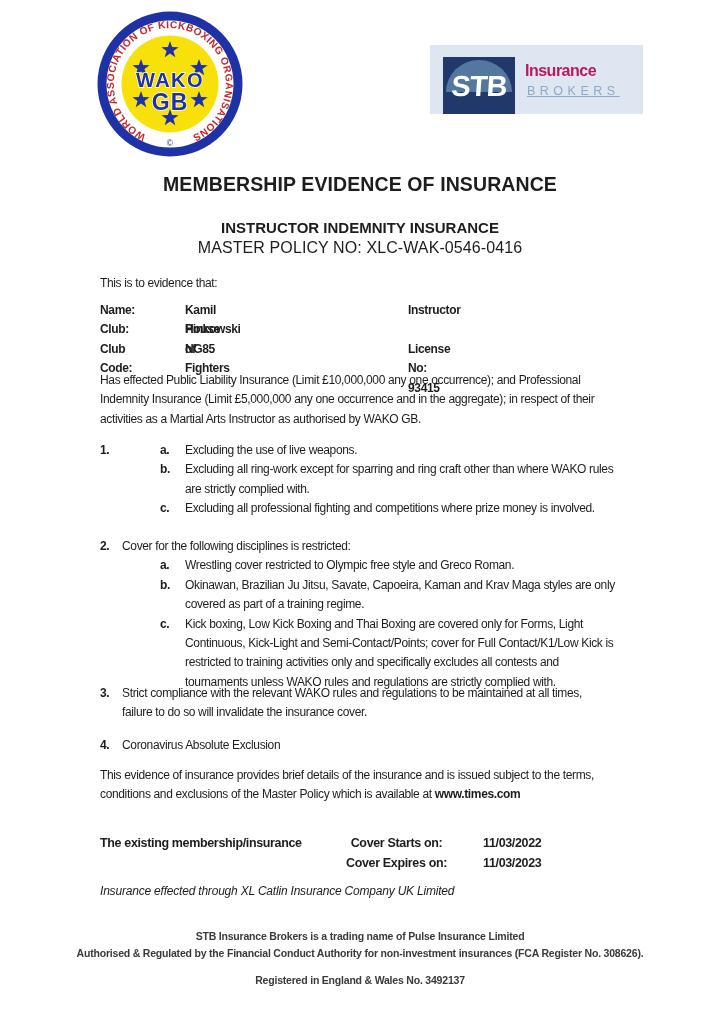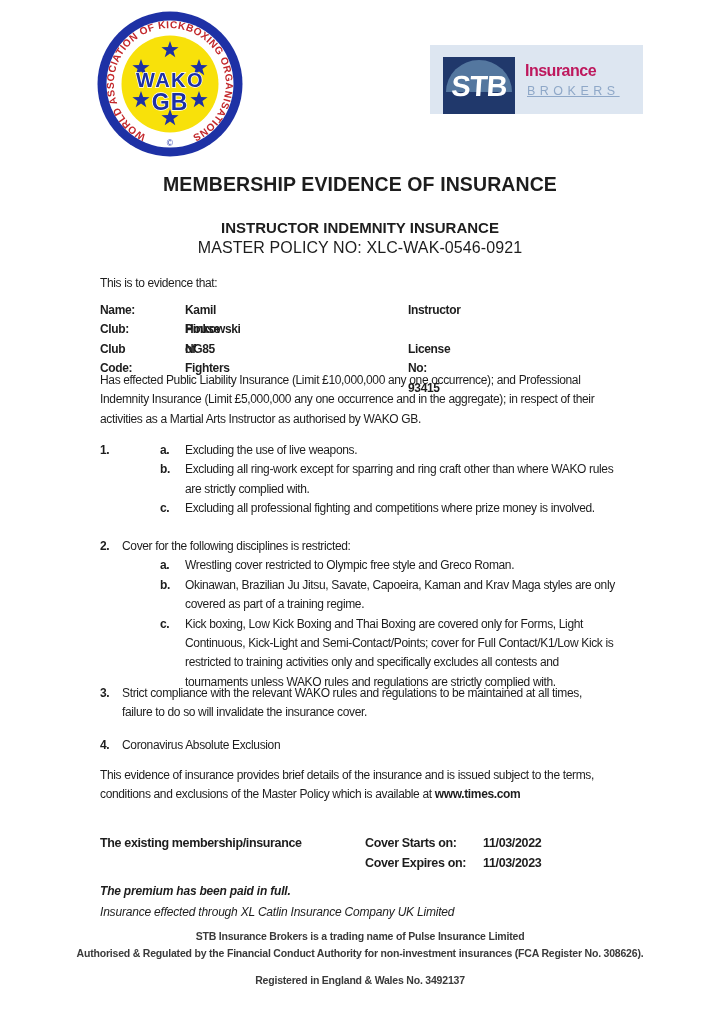--- a/index.html
+++ b/index.html
@@ -52,21 +52,21 @@
   
   .para{left:100px;}
   .clause{position:absolute; left:100px; padding-left:22px; width:560px;}
   .clause .num{position:absolute; left:0; top:0; font-weight:bold;}
   .clause .sub{position:relative; padding-left:63px;}
   .clause .letter{position:absolute; left:38px; top:0; font-weight:bold;}
 
   
   .cover{left:100px; top:833px; width:522px; height:42px; font-weight:bold; font-size:12.5px; letter-spacing:-0.35px; line-height:20px;}
   .cover .c1{position:absolute; left:0; top:0;}
-  .cover .c2{position:absolute; left:265px; top:0;}
+  .cover .c2{position:absolute; left:246px; top:0;text-align:center;}
   .cover .c3{position:absolute; left:383px; top:0;}
   .notes{left:100px; top:881px; font-style:italic; font-size:12px; letter-spacing:-0.2px; line-height:20.5px;}
   .notes .n1{font-weight:bold;}
 
   
   .footer-line{left:0; width:720px; text-align:center; font-size:10.5px; color:#3a3a3a; letter-spacing:-0.2px;font-weight:bold;}
   .f1{top:930px;} .f2{top:947px;} .f3{top:974px;}
 </style>
 </head>
 <body>
@@ -102,21 +102,21 @@
       <span class="stb-stb">STB</span>
     </div>
     <div class="stb-words">
       <div class="stb-name">Insurance</div>
       <div class="stb-sub">BROKERS</div>
     </div>
   </div>
 
   <div class="abs title">MEMBERSHIP EVIDENCE OF INSURANCE</div>
   <div class="abs subtitle">INSTRUCTOR INDEMNITY INSURANCE</div>
-  <div class="abs policy">MASTER POLICY NO: XLC-WAK-0546-0921</div>
+  <div class="abs policy">MASTER POLICY NO: XLC-WAK-0546-0416</div>
   <div class="abs intro body-text">This is to evidence that:</div>
 
   <div class="abs member body-text">
     <div class="row" style="top:0">
       <span class="lab">Name:</span>
       <span class="val">Kamil Pinkowski</span>
       <span class="right">Instructor</span>
     </div>
     <div class="row" style="top:19.4px">
       <span class="lab">Club:</span>
@@ -190,21 +190,20 @@
       <div>Cover Starts on:</div>
       <div>Cover Expires on:</div>
     </div>
     <div class="c3">
       <div>11/03/2022</div>
       <div>11/03/2023</div>
     </div>
   </div>
 
   <div class="abs notes">
-    <div class="n1">The premium has been paid in full.</div>
     <div>Insurance effected through XL Catlin Insurance Company UK Limited</div>
   </div>
 
   <div class="abs footer-line f1">STB Insurance Brokers is a trading name of Pulse Insurance Limited</div>
   <div class="abs footer-line f2">Authorised &amp; Regulated by the Financial Conduct Authority for non-investment insurances (FCA Register No. 308626).</div>
   <div class="abs footer-line f3">Registered in England &amp; Wales No. 3492137</div>
 
 </div>
 
 </body></html>

